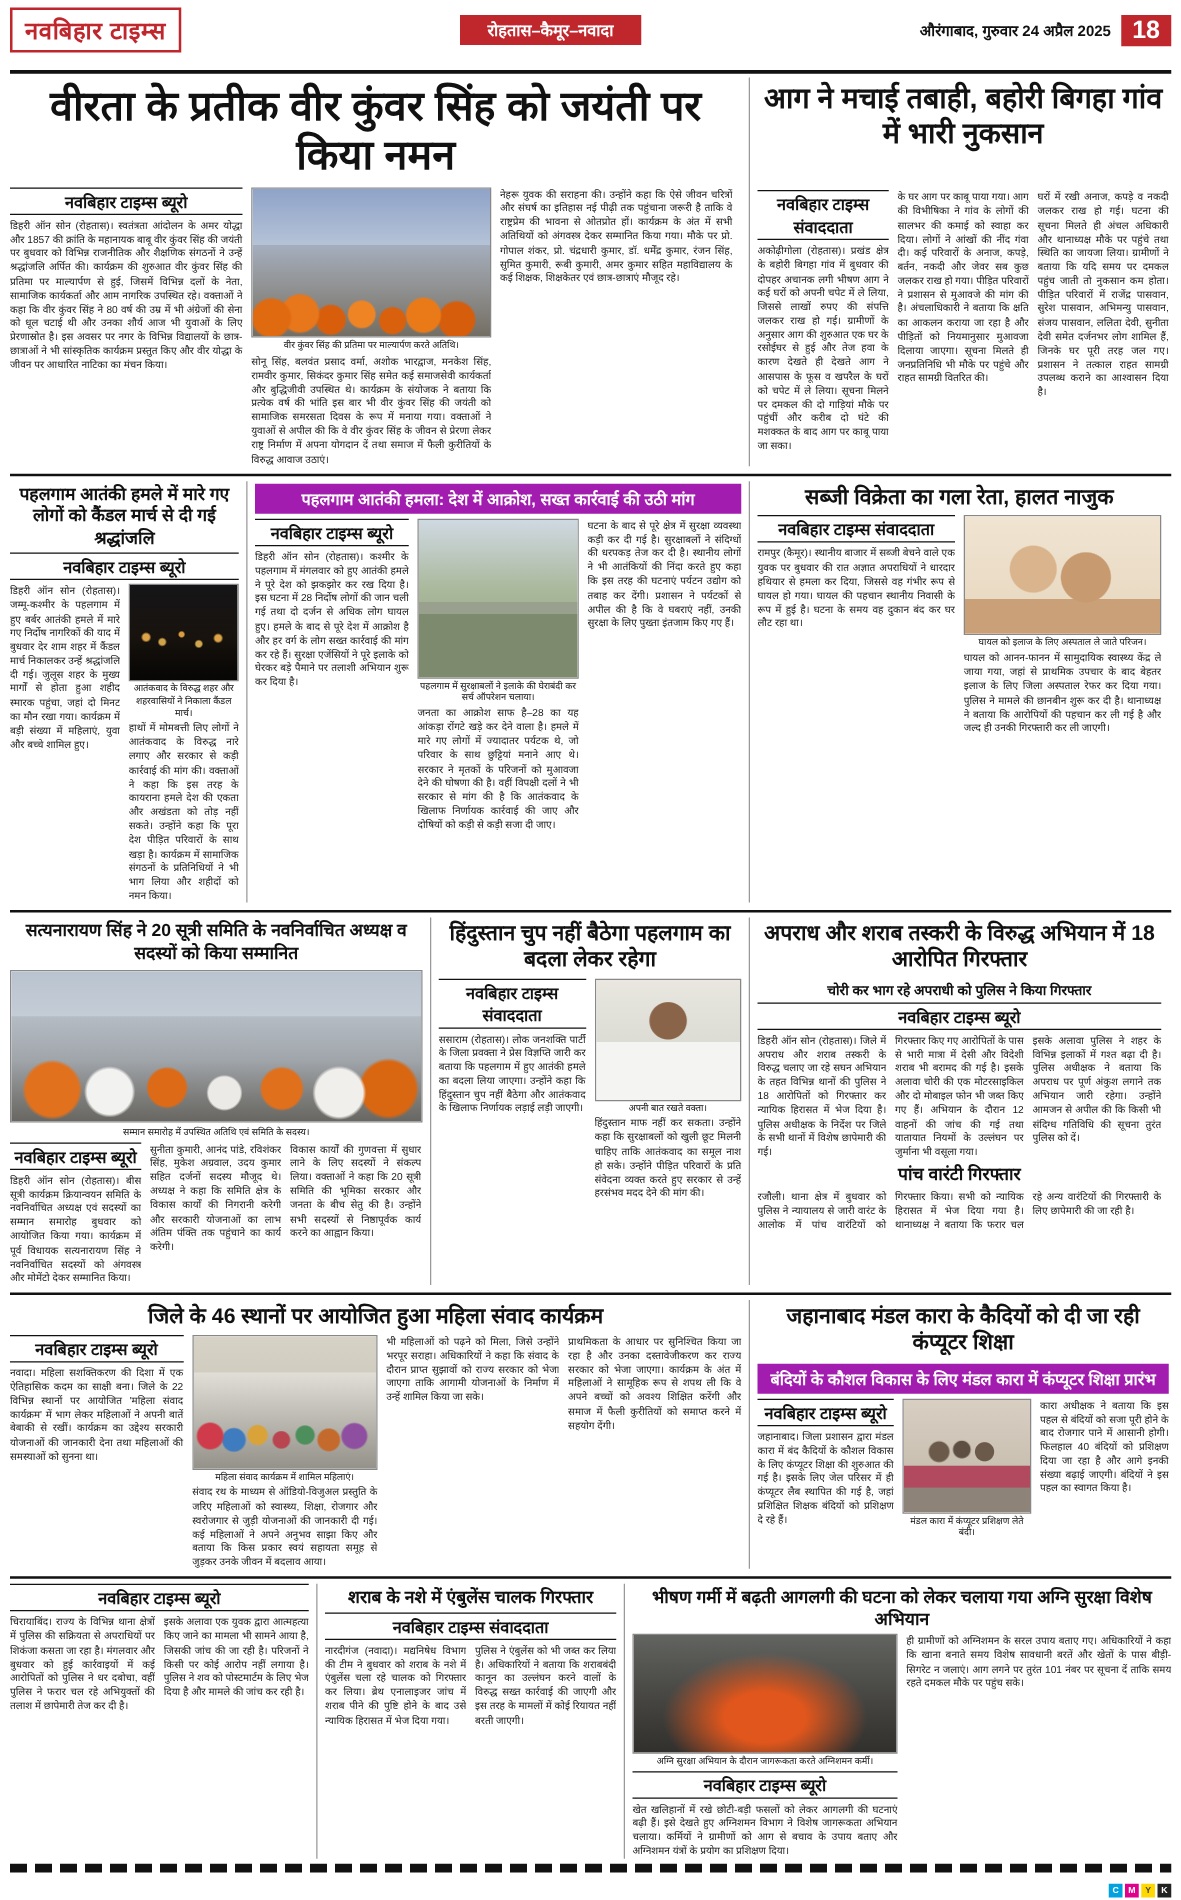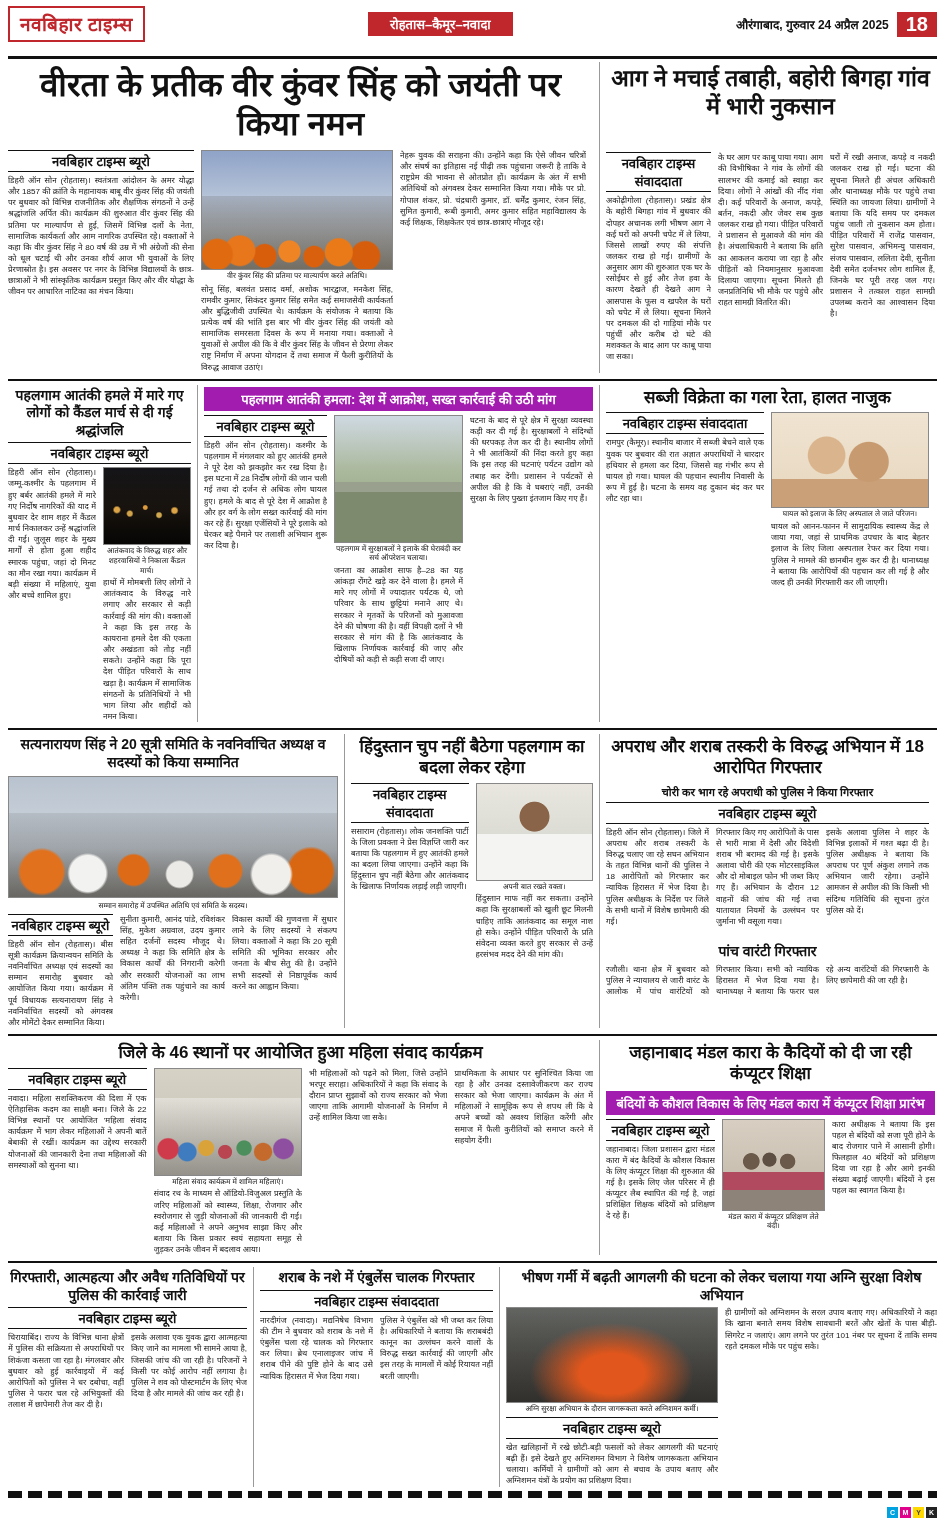--- a/index.html
+++ b/index.html
@@ -418,21 +418,21 @@
         <div style="width:105px">
             <div class="body">डिहरी ऑन सोन (रोहतास)। जिले में अपराध और शराब तस्करी के विरुद्ध चलाए जा रहे सघन अभियान के तहत विभिन्न थानों की पुलिस ने 18 आरोपितों को गिरफ्तार कर न्यायिक हिरासत में भेज दिया है। पुलिस अधीक्षक के निर्देश पर जिले के सभी थानों में विशेष छापेमारी की गई।</div>
           </div>
         <div style="width:105px">
             <div class="body">गिरफ्तार किए गए आरोपितों के पास से भारी मात्रा में देसी और विदेशी शराब भी बरामद की गई है। इसके अलावा चोरी की एक मोटरसाइकिल और दो मोबाइल फोन भी जब्त किए गए हैं। अभियान के दौरान 12 वाहनों की जांच की गई तथा यातायात नियमों के उल्लंघन पर जुर्माना भी वसूला गया।</div>
           </div>
         <div style="width:105px">
             <div class="body">इसके अलावा पुलिस ने शहर के विभिन्न इलाकों में गश्त बढ़ा दी है। पुलिस अधीक्षक ने बताया कि अपराध पर पूर्ण अंकुश लगाने तक अभियान जारी रहेगा। उन्होंने आमजन से अपील की कि किसी भी संदिग्ध गतिविधि की सूचना तुरंत पुलिस को दें।</div>
           </div>
       </div>
-      <h4 class="head" style="margin-top:16px">पांच वारंटी गिरफ्तार</h4>
+      <h4 class="head" style="margin-top:4px">पांच वारंटी गिरफ्तार</h4>
       <div class="body cols3">रजौली। थाना क्षेत्र में बुधवार को पुलिस ने न्यायालय से जारी वारंट के आलोक में पांच वारंटियों को गिरफ्तार किया। सभी को न्यायिक हिरासत में भेज दिया गया है। थानाध्यक्ष ने बताया कि फरार चल रहे अन्य वारंटियों की गिरफ्तारी के लिए छापेमारी की जा रही है।</div>
     </div>
   </div>
 
   <div class="sep"></div>
 
   <div class="grid">
 
     <div class="col" style="width:585px">
       <h3 class="head">जिले के 46 स्थानों पर आयोजित हुआ महिला संवाद कार्यक्रम</h3>
@@ -476,21 +476,20 @@
           </div>
       </div>
     </div>
   </div>
 
   <div class="sep"></div>
 
   <div class="grid">
 
     <div class="col" style="width:240px">
-      <h4 class="head">गिरफ्तारी, आत्महत्या और अवैध गतिविधियों पर पुलिस की कार्रवाई जारी</h4>
       <div class="byline">नवबिहार टाइम्स ब्यूरो</div>
       <div class="blockrow">
         <div style="width:116px">
             <div class="body">चिरायाबिंद। राज्य के विभिन्न थाना क्षेत्रों में पुलिस की सक्रियता से अपराधियों पर शिकंजा कसता जा रहा है। मंगलवार और बुधवार को हुई कार्रवाइयों में कई आरोपितों को पुलिस ने धर दबोचा, वहीं पुलिस ने फरार चल रहे अभियुक्तों की तलाश में छापेमारी तेज कर दी है।</div>
           </div>
         <div style="width:116px">
             <div class="body">इसके अलावा एक युवक द्वारा आत्महत्या किए जाने का मामला भी सामने आया है, जिसकी जांच की जा रही है। परिजनों ने किसी पर कोई आरोप नहीं लगाया है। पुलिस ने शव को पोस्टमार्टम के लिए भेज दिया है और मामले की जांच कर रही है।</div>
           </div>
       </div>
     </div>

